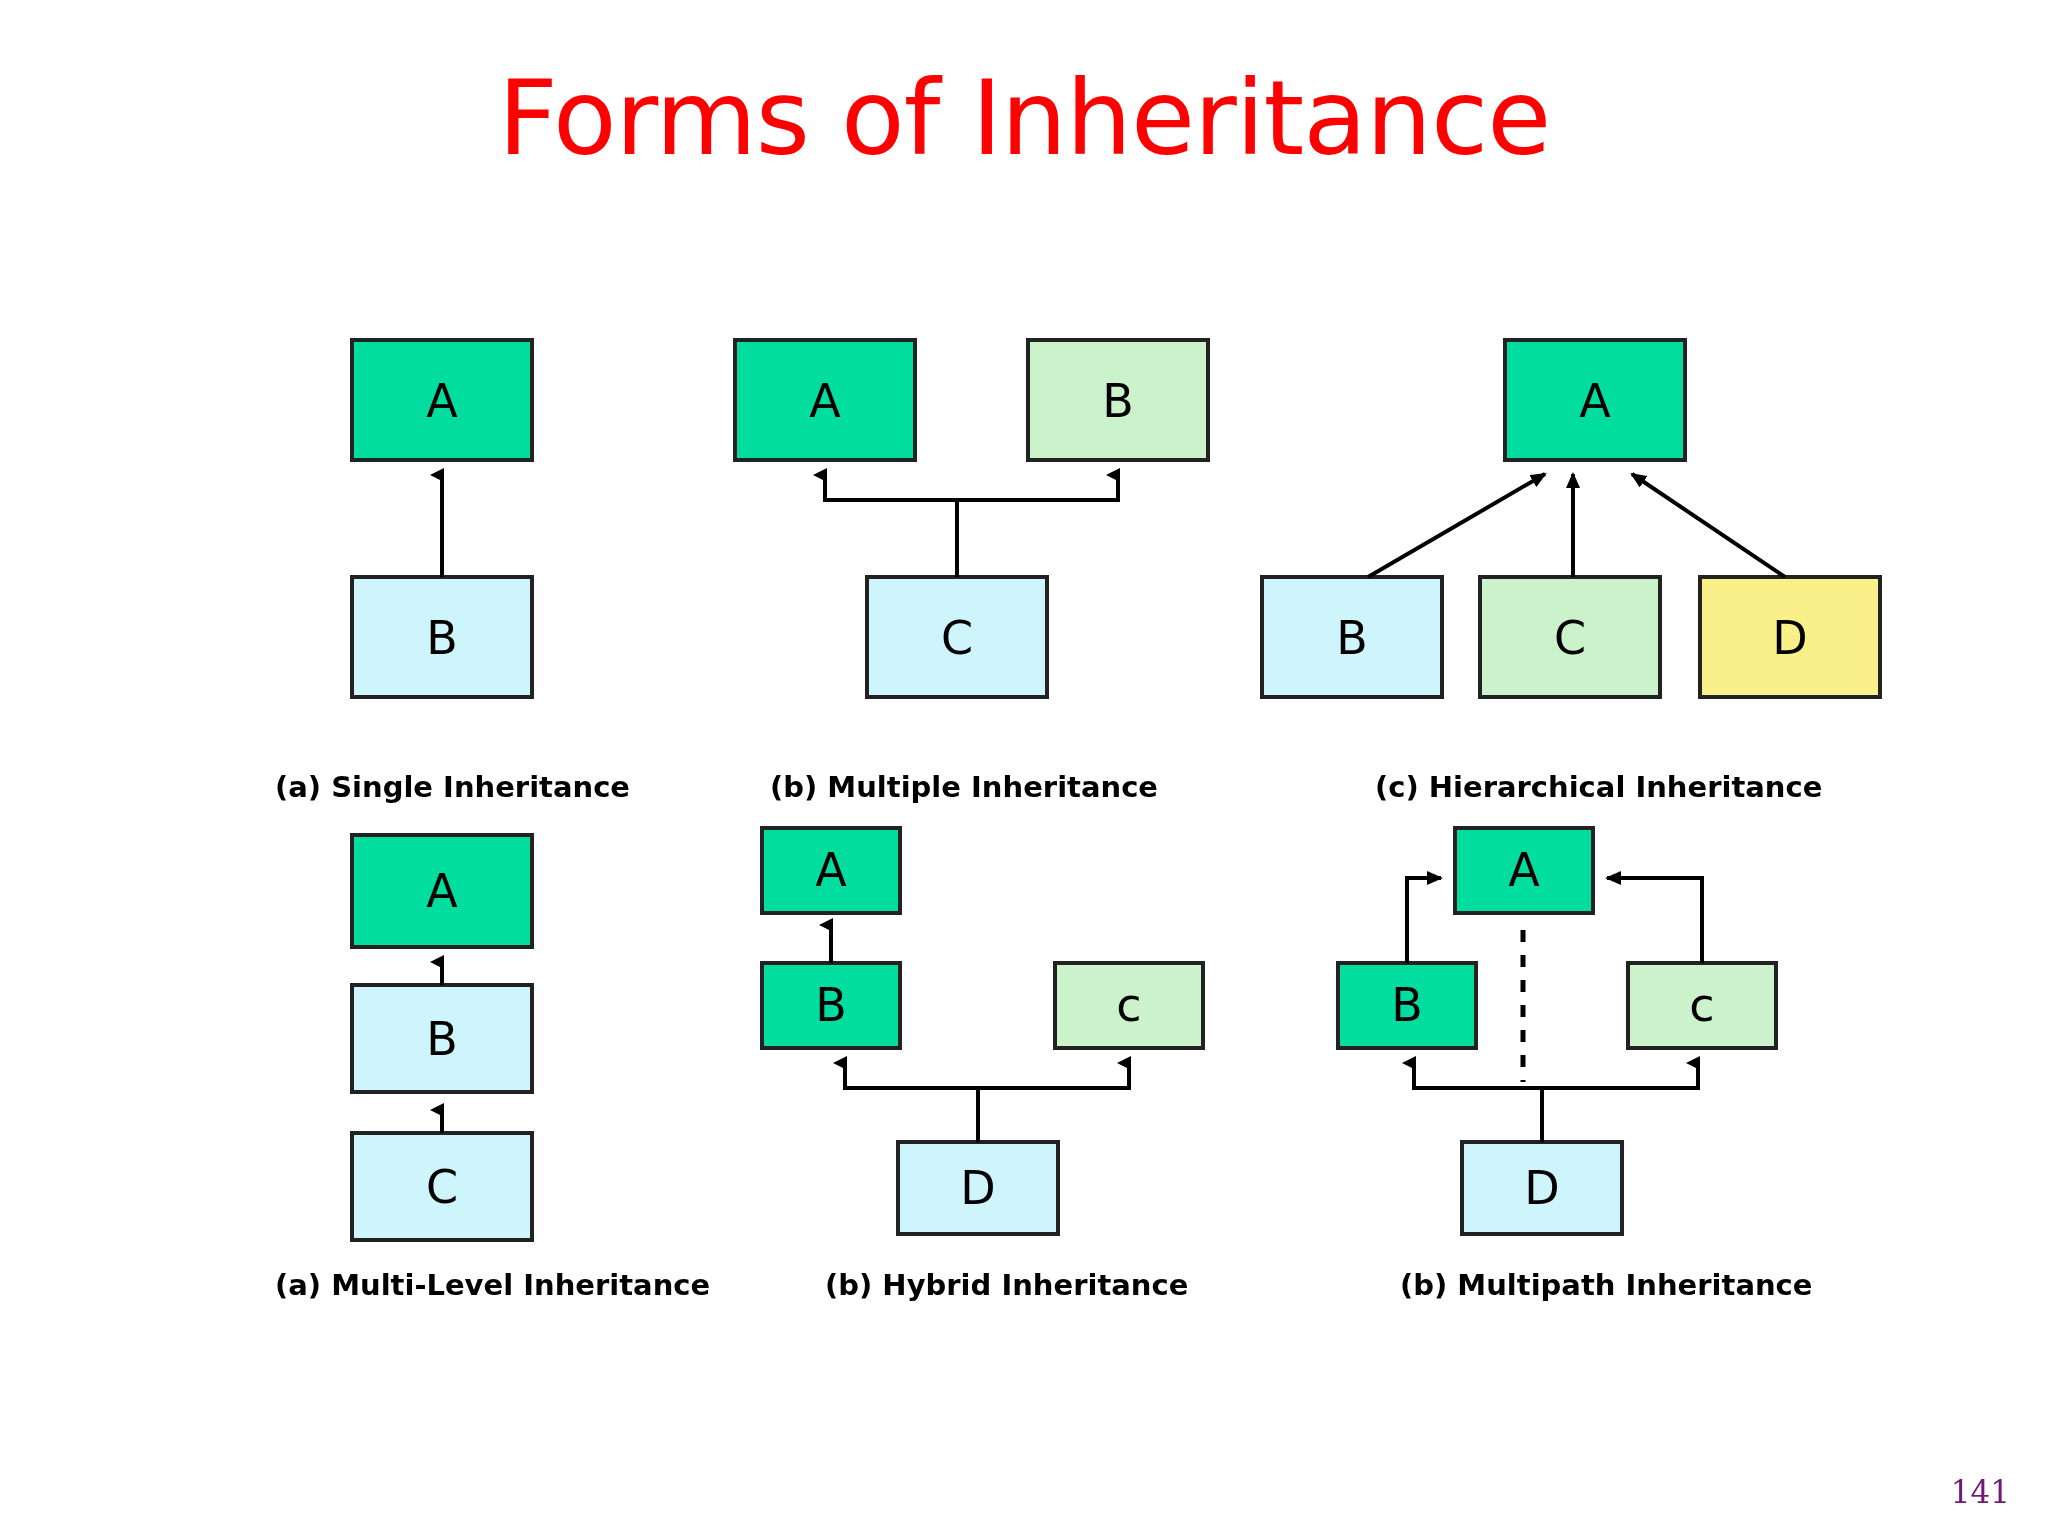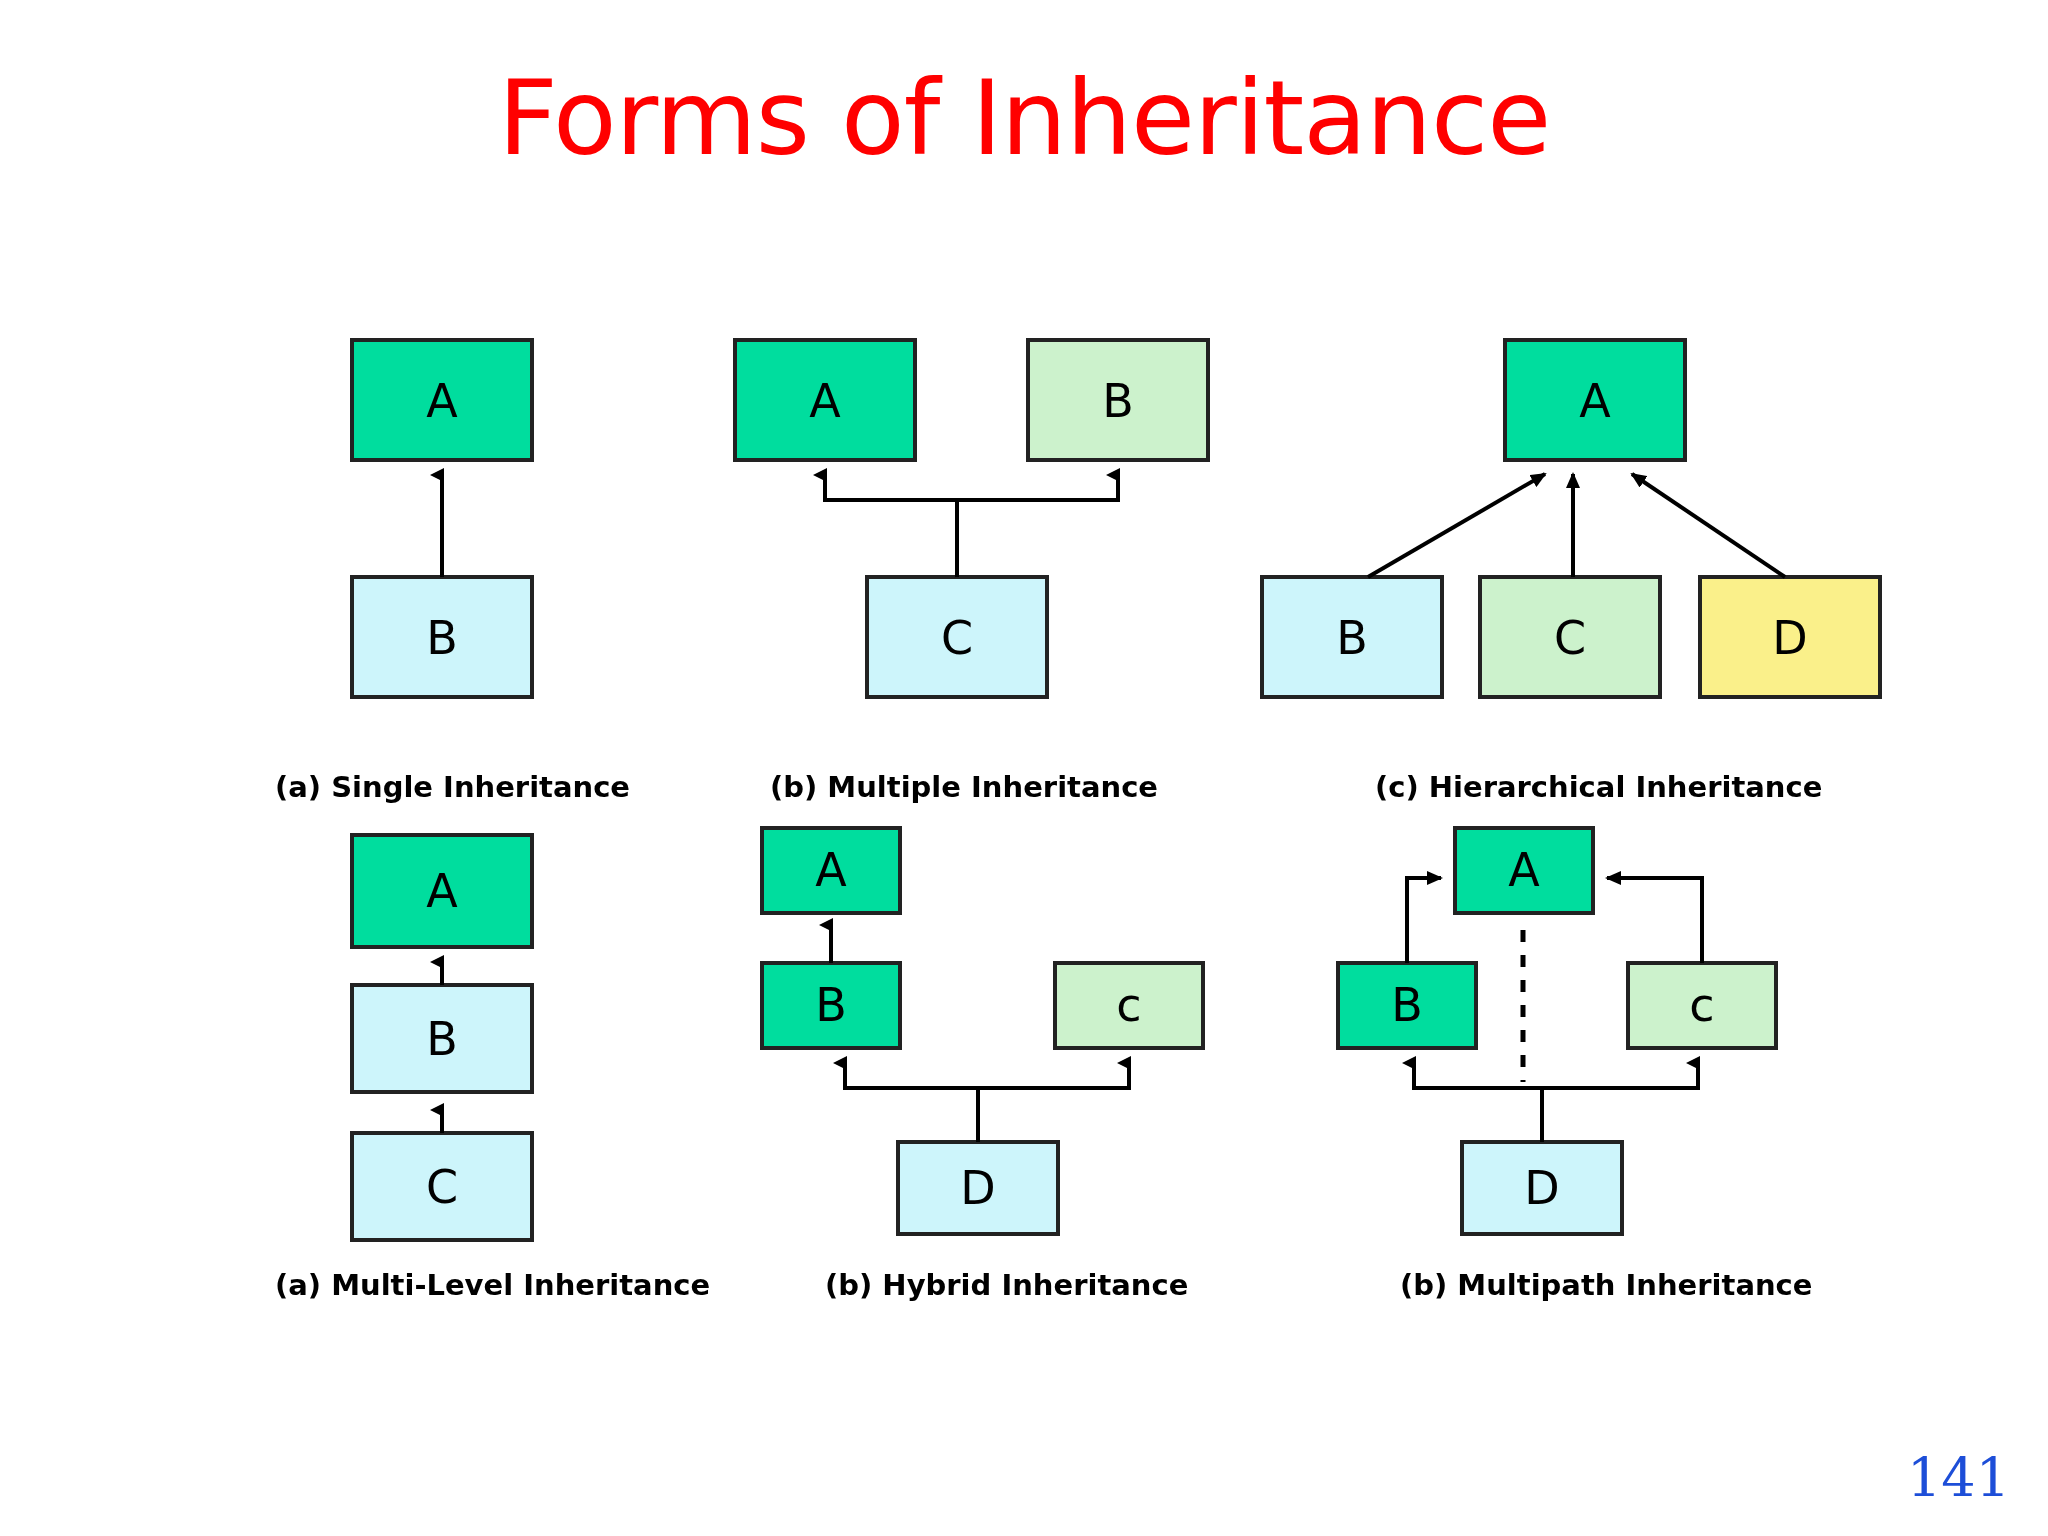--- a/index.html
+++ b/index.html
@@ -50,22 +50,22 @@
     font-family: "DejaVu Sans", sans-serif;
     font-size: 29px;
     font-weight: bold;
     fill: #000000;
   }
   #page-number {
     position: absolute;
     right: 38px;
     bottom: 26px;
     font-family: "DejaVu Serif", serif;
-    font-size: 54px;
-    color: #1d4ed8;
+    font-size: 31px;
+    color: #701a75;
   }
 </style>
 </head>
 <body>
 
 <div id="slide">
 
   <div id="slide-title">Forms of Inheritance</div>
 
   <svg id="diagram-canvas" viewBox="0 0 2048 1536">

